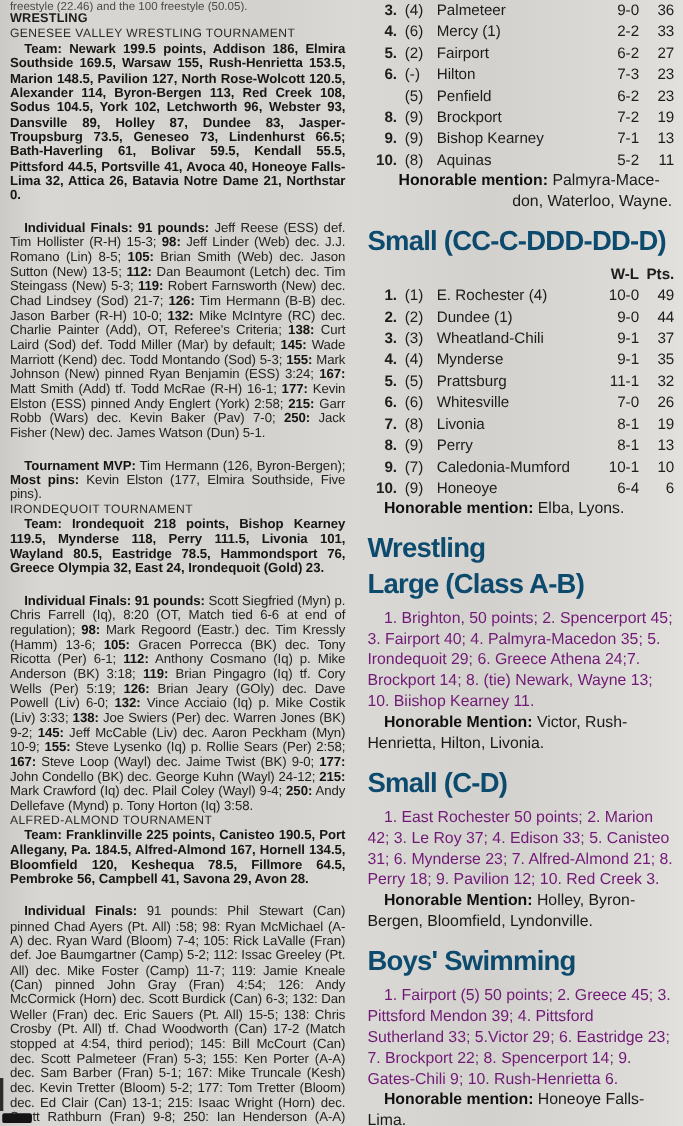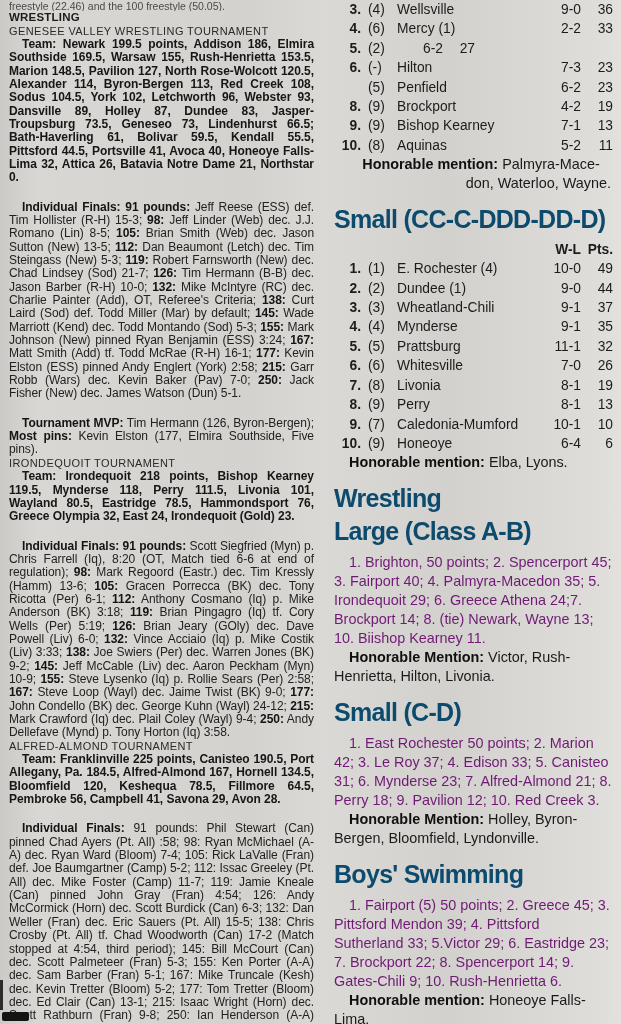--- a/index.html
+++ b/index.html
@@ -65,34 +65,35 @@
     <p class="team">Team: Franklinville 225 points, Canisteo 190.5, Port Allegany, Pa. 184.5, Alfred-Almond 167, Hornell 134.5, Bloomfield 120, Keshequa 78.5, Fillmore 64.5, Pembroke 56, Campbell 41, Savona 29, Avon 28.</p>
     <p class="finals"><b>Individual Finals:</b><span> 91 pounds: Phil Stewart (Can) pinned Chad Ayers (Pt. All) :58; 98: Ryan McMichael (A-A) dec. Ryan Ward (Bloom) 7-4; 105: Rick LaValle (Fran) def. Joe Baumgartner (Camp) 5-2; 112: Issac Greeley (Pt. All) dec. Mike Foster (Camp) 11-7; 119: Jamie Kneale (Can) pinned John Gray (Fran) 4:54; 126: Andy McCormick (Horn) dec. Scott Burdick (Can) 6-3; 132: Dan Weller (Fran) dec. Eric Sauers (Pt. All) 15-5; 138: Chris Crosby (Pt. All) tf. Chad Woodworth (Can) 17-2 (Match stopped at 4:54, third period); 145: Bill McCourt (Can) dec. Scott Palmeteer (Fran) 5-3; 155: Ken Porter (A-A) dec. Sam Barber (Fran) 5-1; 167: Mike Truncale (Kesh) dec. Kevin Tretter (Bloom) 5-2; 177: Tom Tretter (Bloom) dec. Ed Clair (Can) 13-1; 215: Isaac Wright (Horn) dec. Scott Rathburn (Fran) 9-8; 250: Ian Henderson (A-A) pinned Steve Morris (Horn) 3:02. </span><b>Tournament MVP's:</b><span> Lower weights, Dan Weller (132, Franklinville). Upper weights: Chris Crosby (138, Port Allegany). </span><b>Aggregate Pins:</b><span> Brandon Alexander (126, Alexander), four pins, 3:05.</span></p>
   </div>
 
   <div class="col-right">
 
     <div class="rank-list">
         <div class="rank-row">
           <span class="cell-rank">3.</span>
           <span class="cell-prev">(4)</span>
-          <span class="cell-team">Wellsville</span>
+          <span class="cell-team">Palmeteer</span>
           <span class="cell-wl">9-0</span>
           <span class="cell-pts">36</span>
         </div>
         <div class="rank-row">
           <span class="cell-rank">4.</span>
           <span class="cell-prev">(6)</span>
           <span class="cell-team">Mercy (1)</span>
           <span class="cell-wl">2-2</span>
           <span class="cell-pts">33</span>
         </div>
         <div class="rank-row">
           <span class="cell-rank">5.</span>
           <span class="cell-prev">(2)</span>
+          <span class="cell-team">Fairport</span>
           <span class="cell-wl">6-2</span>
           <span class="cell-pts">27</span>
         </div>
         <div class="rank-row">
           <span class="cell-rank">6.</span>
           <span class="cell-prev">(-)</span>
           <span class="cell-team">Hilton</span>
           <span class="cell-wl">7-3</span>
           <span class="cell-pts">23</span>
         </div>
@@ -100,21 +101,21 @@
           <span class="cell-rank"></span>
           <span class="cell-prev">(5)</span>
           <span class="cell-team">Penfield</span>
           <span class="cell-wl">6-2</span>
           <span class="cell-pts">23</span>
         </div>
         <div class="rank-row">
           <span class="cell-rank">8.</span>
           <span class="cell-prev">(9)</span>
           <span class="cell-team">Brockport</span>
-          <span class="cell-wl">4-2</span>
+          <span class="cell-wl">7-2</span>
           <span class="cell-pts">19</span>
         </div>
         <div class="rank-row">
           <span class="cell-rank">9.</span>
           <span class="cell-prev">(9)</span>
           <span class="cell-team">Bishop Kearney</span>
           <span class="cell-wl">7-1</span>
           <span class="cell-pts">13</span>
         </div>
         <div class="rank-row">

